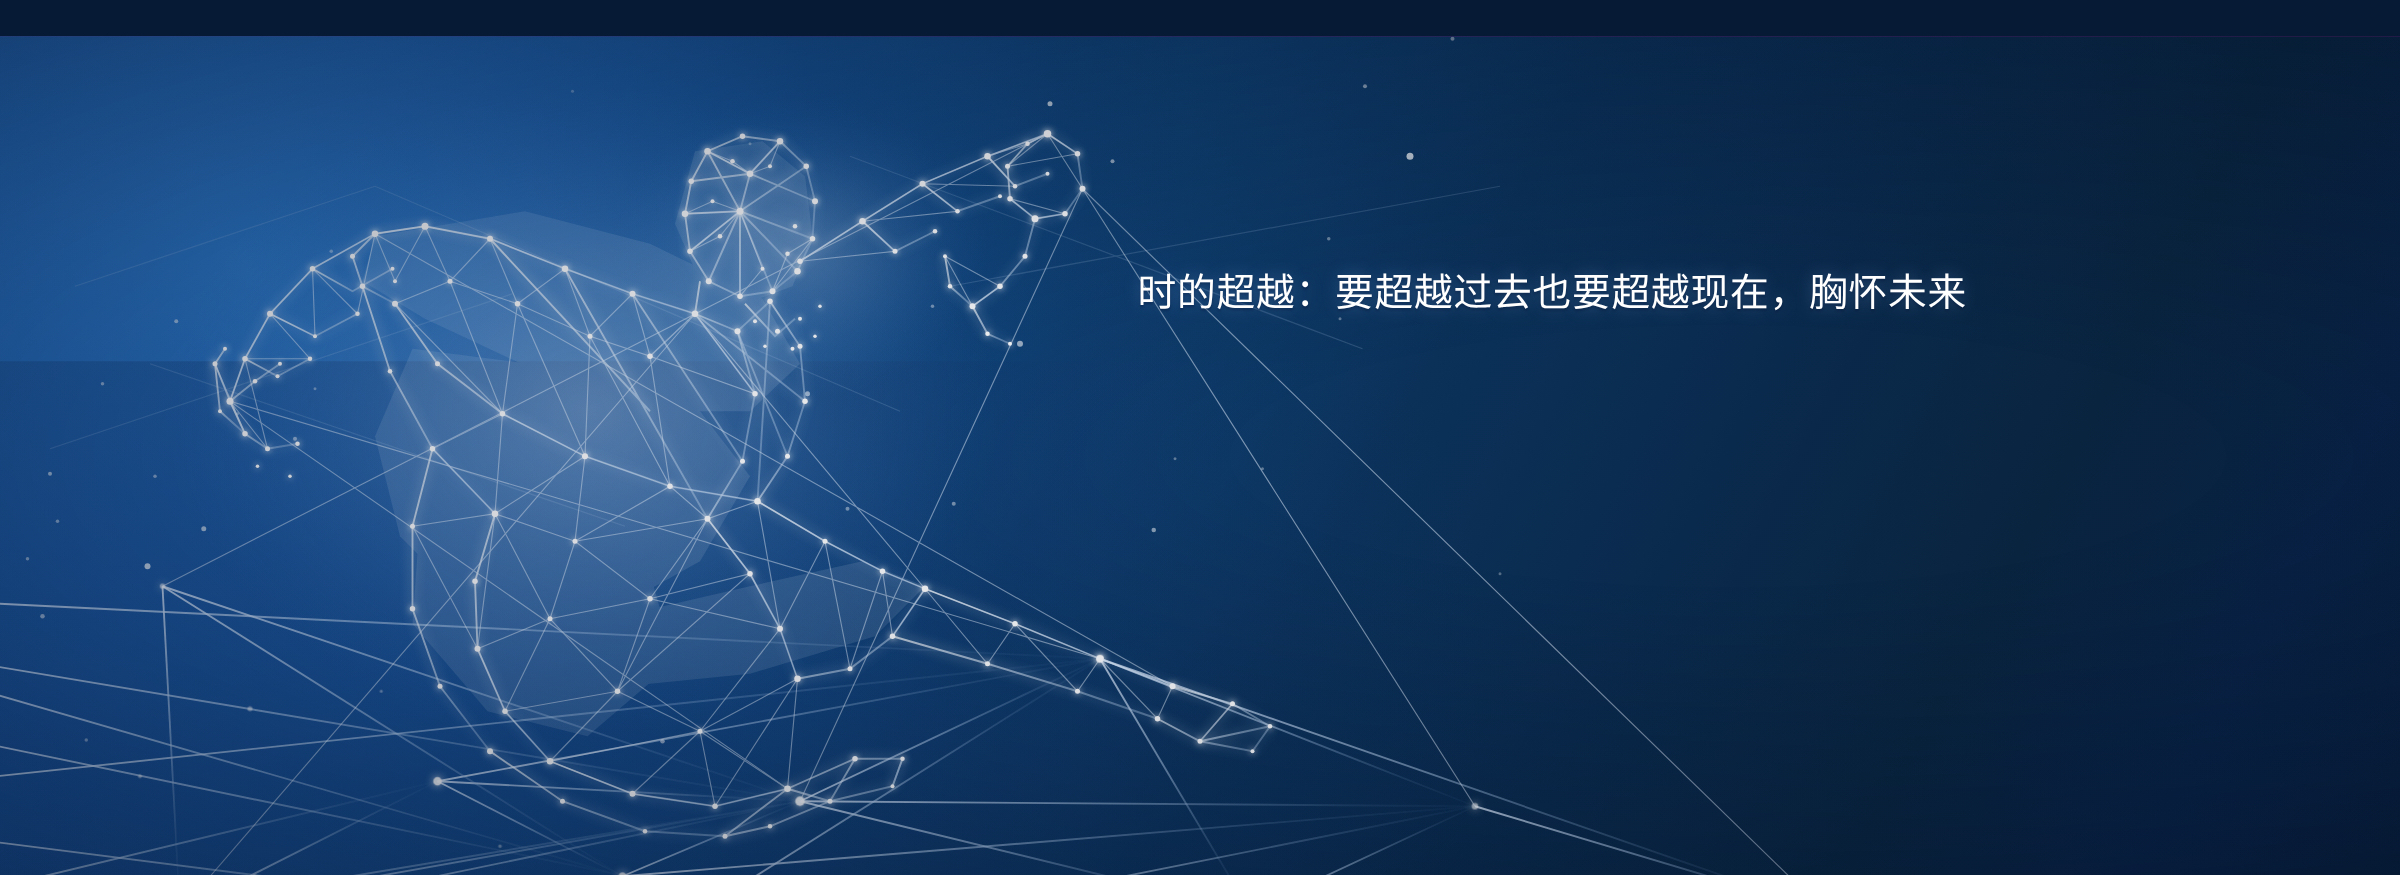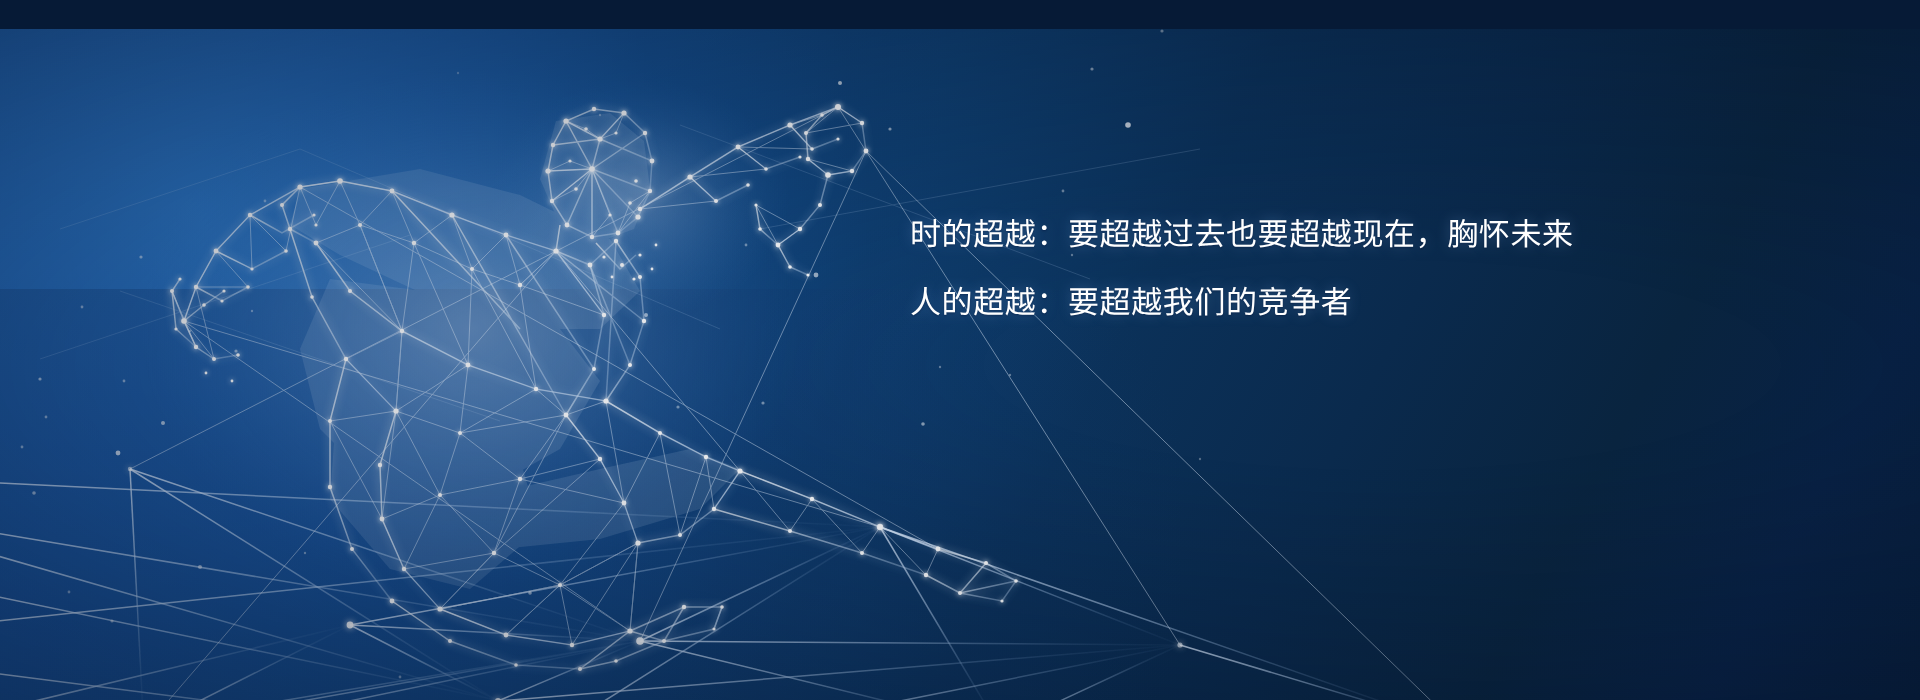--- a/index.html
+++ b/index.html
@@ -520,17 +520,16 @@
         <circle cx="926" cy="546" r="2.2"></circle>
       <circle cx="986" cy="534" r="2.0"></circle>
         <circle cx="1016" cy="552" r="1.8"></circle>
       <circle cx="1002" cy="572" r="1.6"></circle>
         <circle cx="960" cy="564" r="2.0"></circle>
     </g>
   </svg>
 
   <div class="copy-block">
     <div class="copy-line">时的超越：要超越过去也要超越现在，胸怀未来</div>
-    <div class="copy-line">人的超越：要超越我们的竞争者</div>
   </div>
 
   <div class="bg-vignette" style="z-index:5;pointer-events:none;"></div>
 </div>
 
 </body></html>

